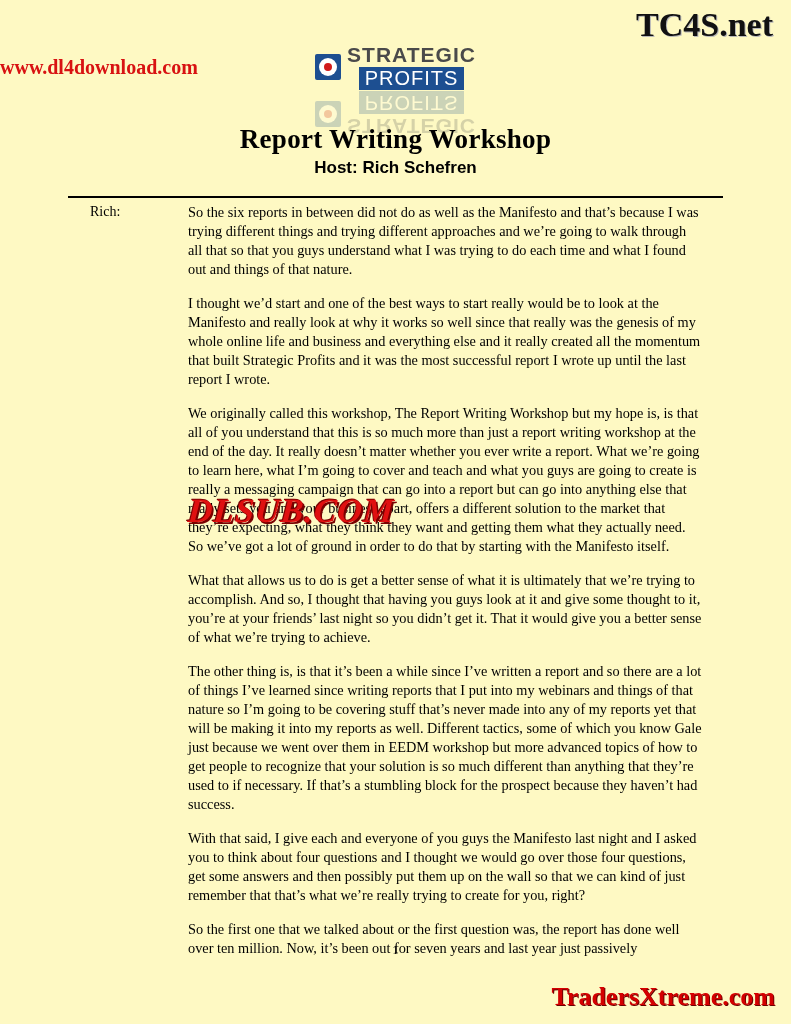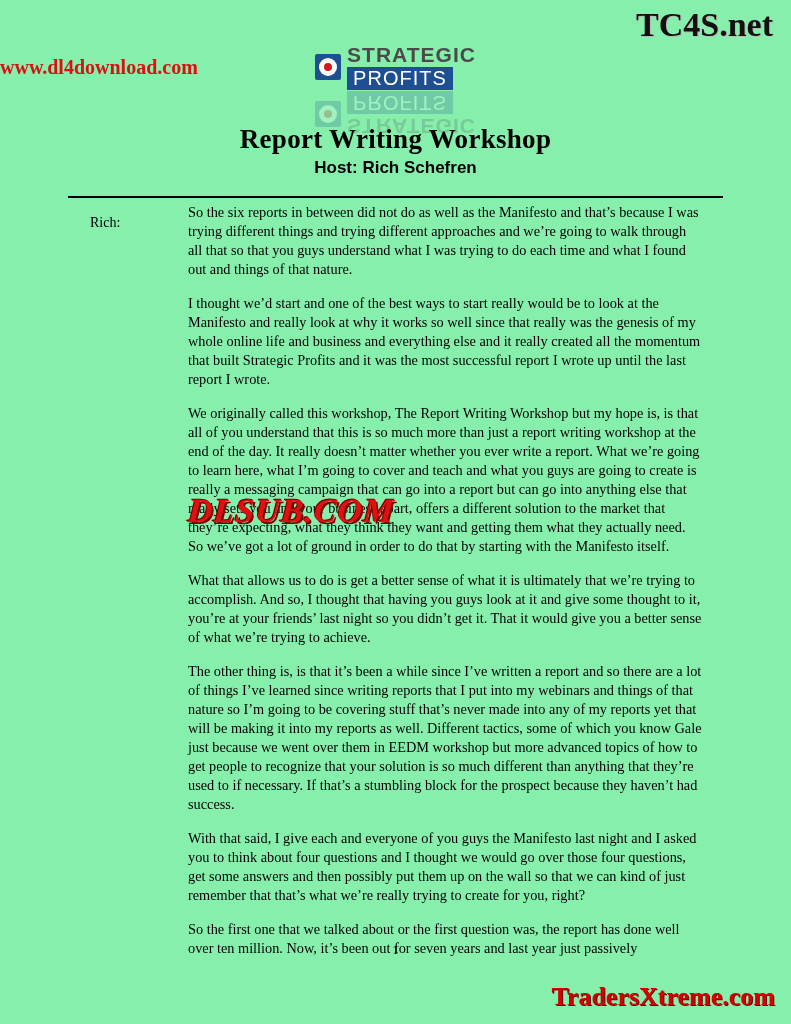--- a/index.html
+++ b/index.html
@@ -4,21 +4,21 @@
 <style>
   html, body {
     margin: 0;
     padding: 0;
     background: #ffffff;
   }
   .page {
     position: relative;
     width: 791px;
     height: 1024px;
-    background: #86efac;
+    background: #fef9c3;
     overflow: hidden;
     font-family: "Liberation Serif", serif;
   }
 
   
   .wm-topright {
     position: absolute;
     top: 6px;
     right: 18px;
     font-family: "Liberation Serif", serif;
@@ -75,21 +75,21 @@
   .logo-wrap {
     position: absolute;
     top: 44px;
     left: 0;
     width: 791px;
     text-align: center;
   }
   .logo {
     display: inline-block;
     position: relative;
-    text-align: left;
+    text-align: center;
   }
   .logo-row {
     display: flex;
     align-items: center;
     gap: 6px;
   }
   .logo-mark {
     width: 26px;
     height: 26px;
     position: relative;
@@ -177,21 +177,21 @@
 
   
   .transcript {
     position: absolute;
     top: 203px;
     left: 68px;
     width: 655px;
   }
   .speaker {
     position: absolute;
-    top: 12px;
+    top: 1px;
     left: 22px;
     font-family: "Liberation Serif", serif;
     font-size: 14px;
     color: #000000;
   }
   .paras {
     margin-left: 120px;
     width: 514px;
   }
   .para {

